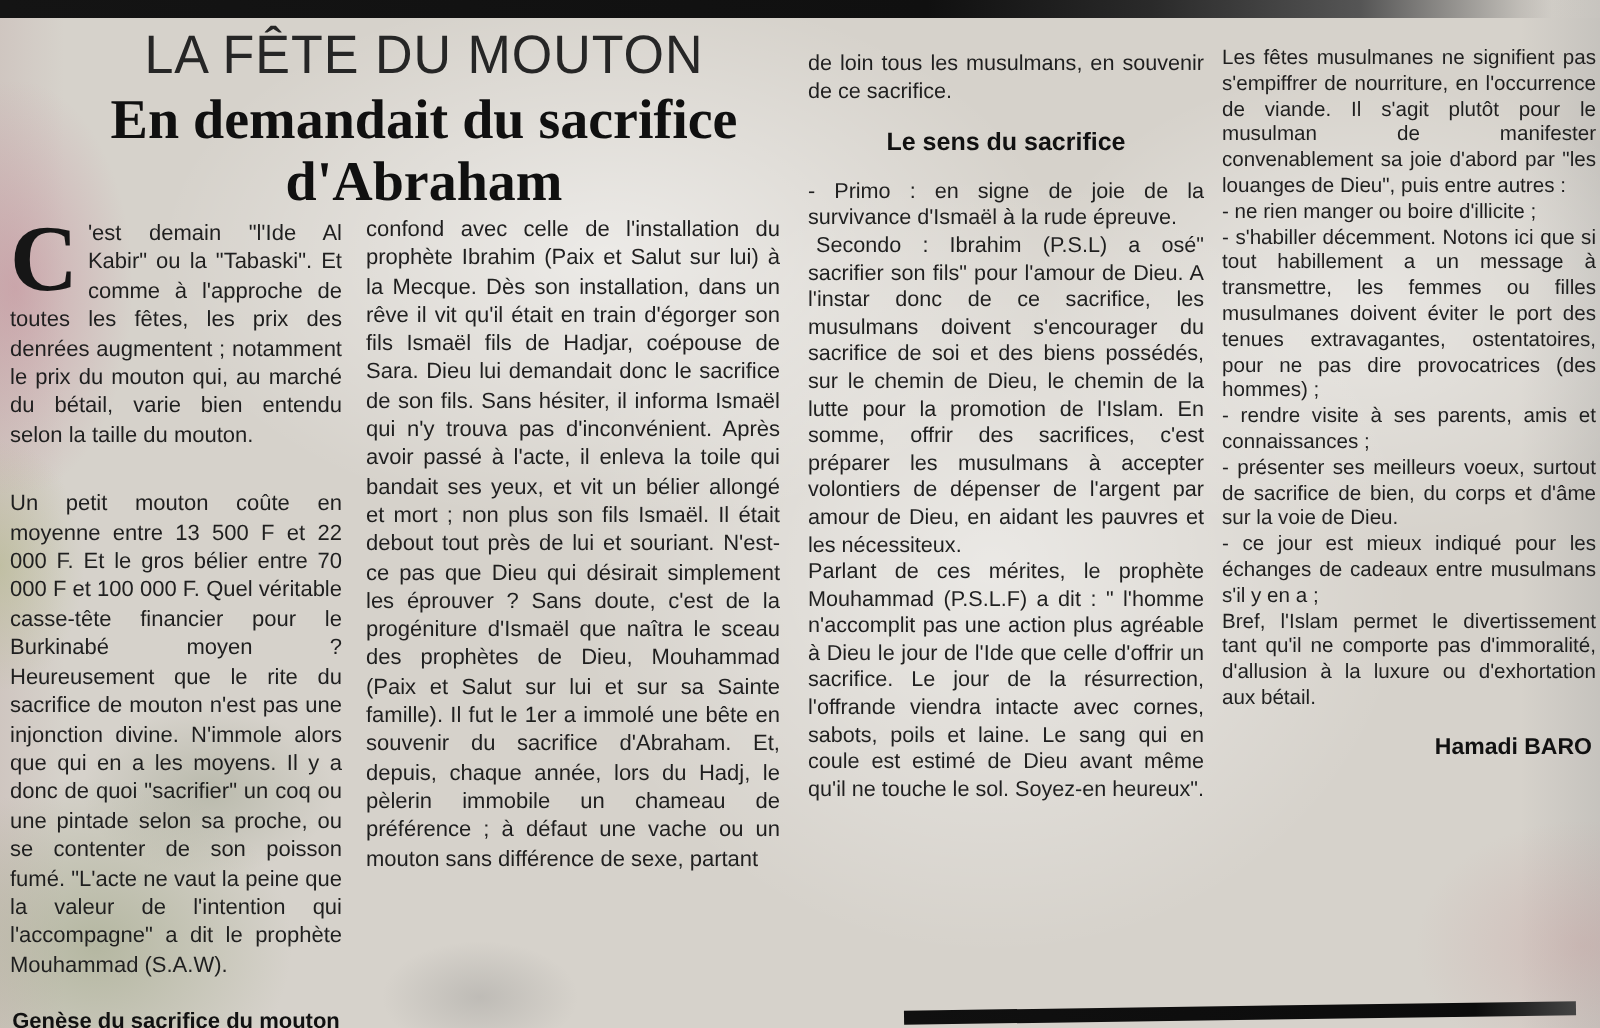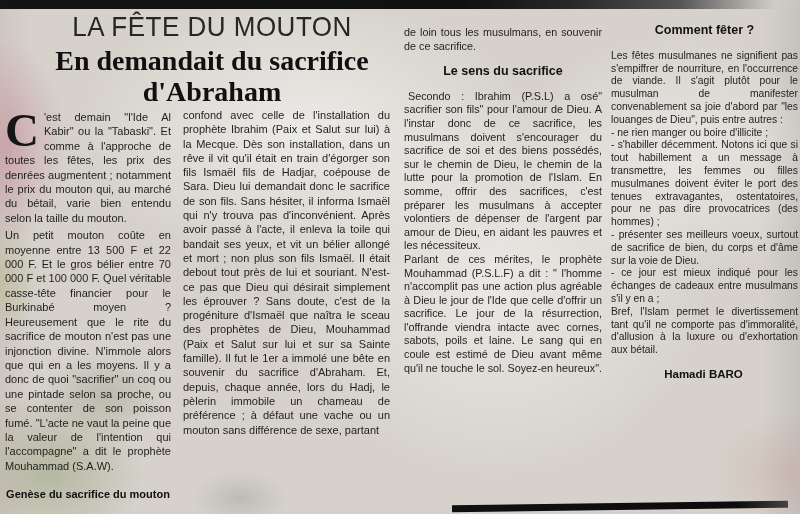--- a/index.html
+++ b/index.html
@@ -41,39 +41,39 @@
     font-family:"Liberation Serif", serif;
     font-weight:700;font-size:28px;line-height:1.1;color:#101010;
     margin-top:3px;
   }
   .col{position:absolute;text-align:justify;}
   .col p{margin:0;}
   #col1{left:5px;top:110px;width:166px;font-size:11px;line-height:14.4px;}
   #col2{left:183px;top:108px;width:207px;font-size:11px;line-height:14.3px;}
   #col3{left:404px;top:26px;width:198px;font-size:10.8px;line-height:13.6px;}
   #col4{left:611px;top:24px;width:187px;font-size:10.3px;line-height:12.8px;}
-  #col1 .para2{margin-top:3px;}
+  #col1 .para2{margin-top:20px;}
   .dropcap{
     float:left;
     font-family:"Liberation Serif", serif;font-weight:700;
     font-size:47px;line-height:40px;height:42px;
     padding-right:5px;color:#161616;
   }
   .subhead-left{
     font-weight:700;font-size:11px;text-align:center;
     margin:14px 0 12px 0 !important;color:#111;
   }
   .subhead-center{
     font-weight:700;font-size:12.5px;text-align:center;color:#111;
   }
   #col3 .subhead-center{margin:12px 0 11px 0 !important;}
   #col4 .subhead-center{margin:0 0 13px 0 !important;}
   .indent{text-indent:4px;}
   .byline{
-    font-weight:700;font-size:11.5px;text-align:center;
+    font-weight:700;font-size:11.5px;text-align:right;
     margin-top:11px !important;padding-right:2px;color:#111;
   }
 </style>
 </head>
 <body>
 
 <div id="scan">
 
   <div class="top-rule"></div>
 
@@ -89,29 +89,30 @@
 
   </div>
 
   <div id="col2" class="col">
     <p>confond avec celle de l'installation du prophète Ibrahim (Paix et Salut sur lui) à la Mecque. Dès son installation, dans un rêve il vit qu'il était en train d'égorger son fils Ismaël fils de Hadjar, coépouse de Sara. Dieu lui demandait donc le sacrifice de son fils. Sans hésiter, il informa Ismaël qui n'y trouva pas d'inconvénient. Après avoir passé à l'acte, il enleva la toile qui bandait ses yeux, et vit un bélier allongé et mort ; non plus son fils Ismaël. Il était debout tout près de lui et souriant. N'est-ce pas que Dieu qui désirait simplement les éprouver ? Sans doute, c'est de la progéniture d'Ismaël que naîtra le sceau des prophètes de Dieu, Mouhammad (Paix et Salut sur lui et sur sa Sainte famille). Il fut le 1er a immolé une bête en souvenir du sacrifice d'Abraham. Et, depuis, chaque année, lors du Hadj, le pèlerin immobile un chameau de préférence ; à défaut une vache ou un mouton sans différence de sexe, partant</p>
   </div>
 
   <div id="col3" class="col">
     <p>de loin tous les musulmans, en souvenir de ce sacrifice.</p>
     <p class="subhead-center">Le sens du sacrifice</p>
+    <p>- Primo : en signe de joie de la survivance d'Ismaël à la rude épreuve.</p>
     <p class="indent">Secondo : Ibrahim (P.S.L) a osé" sacrifier son fils" pour l'amour de Dieu. A l'instar donc de ce sacrifice, les musulmans doivent s'encourager du sacrifice de soi et des biens possédés, sur le chemin de Dieu, le chemin de la lutte pour la promotion de l'Islam. En somme, offrir des sacrifices, c'est préparer les musulmans à accepter volontiers de dépenser de l'argent par amour de Dieu, en aidant les pauvres et les nécessiteux.</p>
     <p>Parlant de ces mérites, le prophète Mouhammad (P.S.L.F) a dit : " l'homme n'accomplit pas une action plus agréable à Dieu le jour de l'Ide que celle d'offrir un sacrifice. Le jour de la résurrection, l'offrande viendra intacte avec cornes, sabots, poils et laine. Le sang qui en coule est estimé de Dieu avant même qu'il ne touche le sol. Soyez-en heureux".</p>
   </div>
 
   <div id="col4" class="col">
-    <p class="subhead-center">Comment fêter ?</p>
     <p>Les fêtes musulmanes ne signifient pas s'empiffrer de nourriture, en l'occurrence de viande. Il s'agit plutôt pour le musulman de manifester convenablement sa joie d'abord par "les louanges de Dieu", puis entre autres :</p>
     <p>- ne rien manger ou boire d'illicite ;</p>
     <p>- s'habiller décemment. Notons ici que si tout habillement a un message à transmettre, les femmes ou filles musulmanes doivent éviter le port des tenues extravagantes, ostentatoires, pour ne pas dire provocatrices (des hommes) ;</p>
+    <p>- rendre visite à ses parents, amis et connaissances ;</p>
     <p>- présenter ses meilleurs voeux, surtout de sacrifice de bien, du corps et d'âme sur la voie de Dieu.</p>
     <p>- ce jour est mieux indiqué pour les échanges de cadeaux entre musulmans s'il y en a ;</p>
     <p>Bref, l'Islam permet le divertissement tant qu'il ne comporte pas d'immoralité, d'allusion à la luxure ou d'exhortation aux bétail.</p>
     <p class="byline">Hamadi BARO</p>
   </div>
 
   <div class="bottom-rule"></div>
 
 </div>
 

